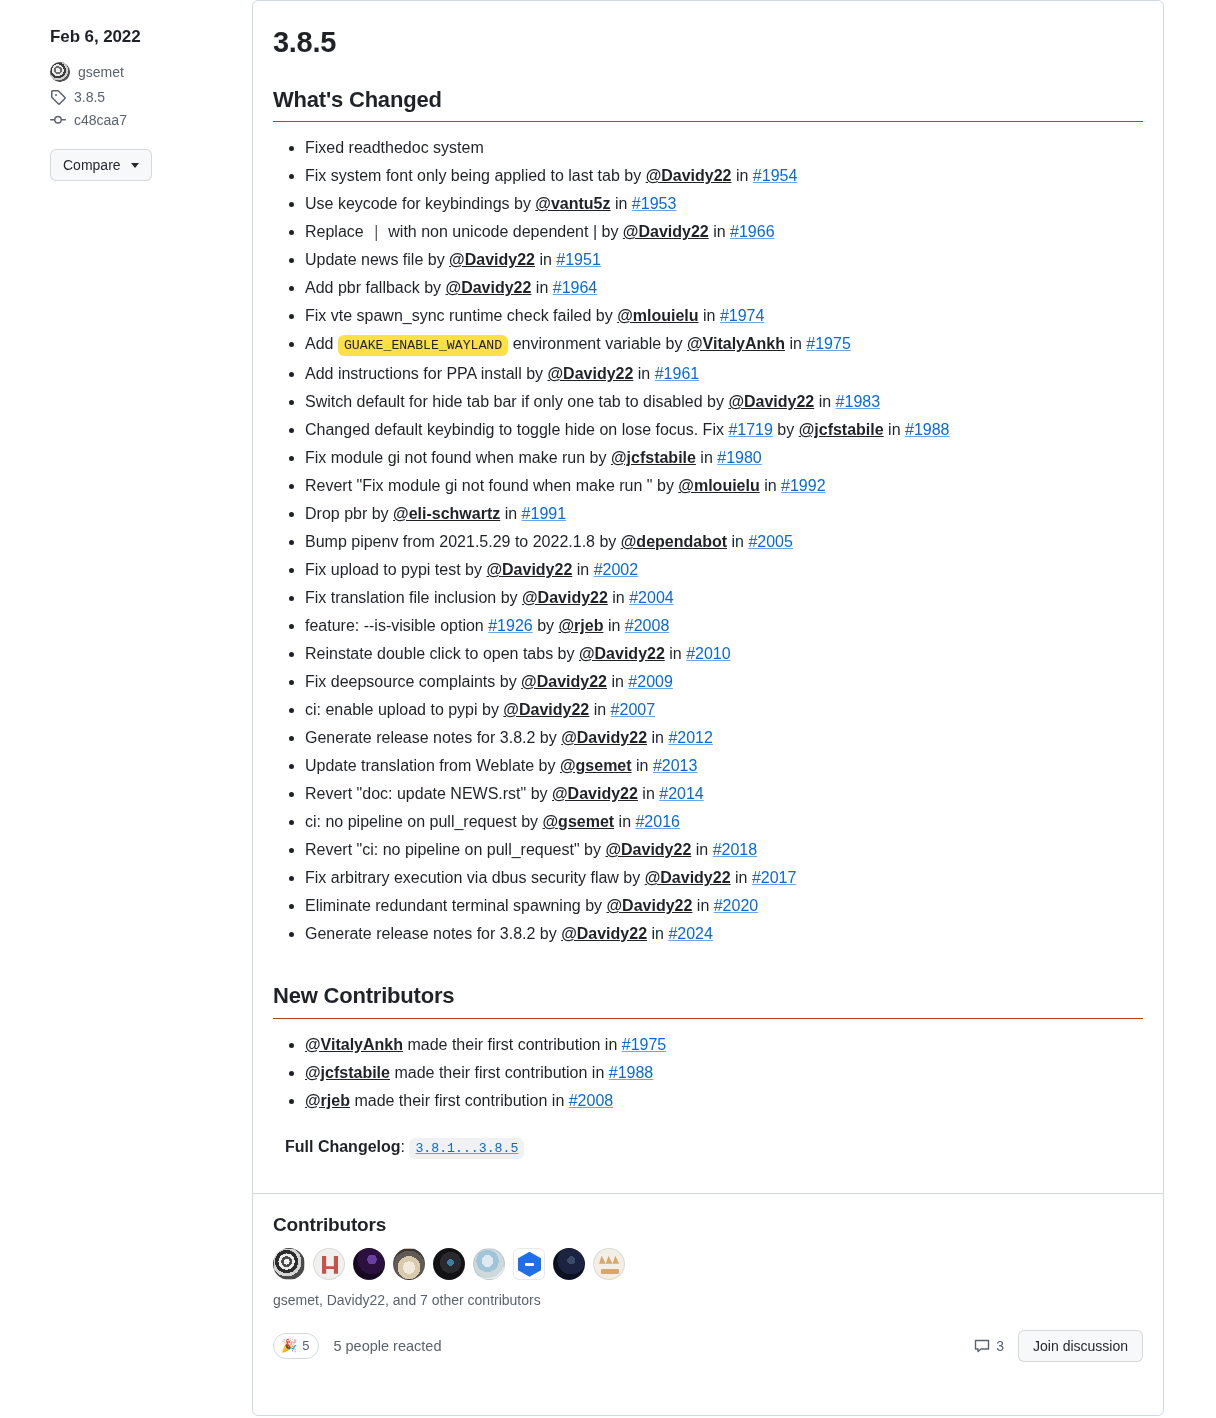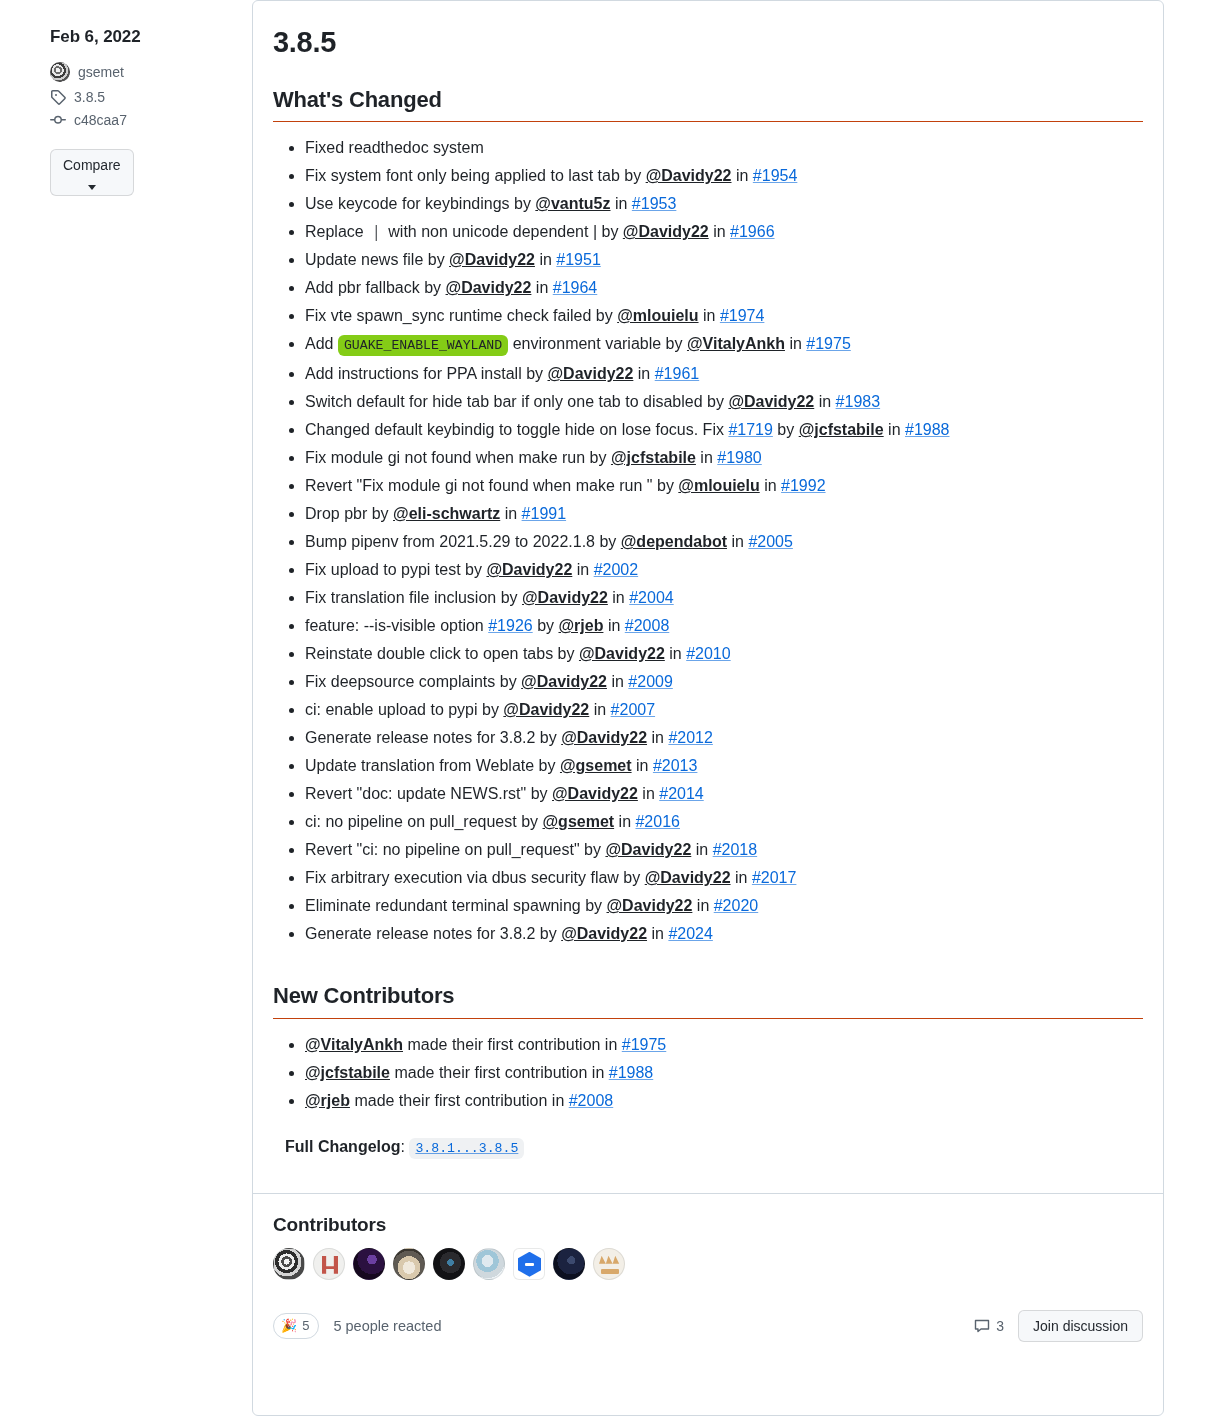--- a/index.html
+++ b/index.html
@@ -63,21 +63,20 @@
     padding: 5px 12px;
     font-size: 14px;
     font-weight: 500;
     color: #24292f;
     background: #f6f8fa;
     border: 1px solid rgba(31,35,40,0.15);
     border-radius: 6px;
     cursor: pointer;
     line-height: 20px;
     font-family: "Liberation Sans", sans-serif;
-    flex-direction: column;
   }
   .caret {
     width: 0; height: 0;
     border-left: 4px solid transparent;
     border-right: 4px solid transparent;
     border-top: 5px solid #24292f;
     display: inline-block;
   }
 
   
@@ -131,21 +130,21 @@
     text-decoration-color: #1f2328;
   }
   a.pr {
     color: #0969da;
     text-decoration: underline;
     text-decoration-color: rgba(9,105,218,0.6);
   }
   code.inline {
     font-family: "Liberation Mono", monospace;
     font-size: 13.2px;
-    background: #84cc16;
+    background: #fde047;
     border-radius: 6px;
     padding: 3px 6px;
     color: #1f2328;
     white-space: pre;
   }
 
   .changelog-line {
     font-size: 16px;
     line-height: 28px;
     margin: 18px 0 30px 12px;
@@ -410,20 +409,21 @@
         <span class="av av1"></span>
         <span class="av av2"></span>
         <span class="av av3"></span>
         <span class="av av4"></span>
         <span class="av av5"></span>
         <span class="av av6"></span>
         <span class="av av7 sq"></span>
         <span class="av av8"></span>
         <span class="av av9"></span>
       </div>
+      <div class="contrib-caption">gsemet, Davidy22, and 7 other contributors</div>
     </section>
 
 
     <div class="footer">
       <div class="foot-left">
         <span class="reaction">
           <span class="emoji">🎉</span>
           <span>5</span>
         </span>
         <span class="reacted-text">5 people reacted</span>

